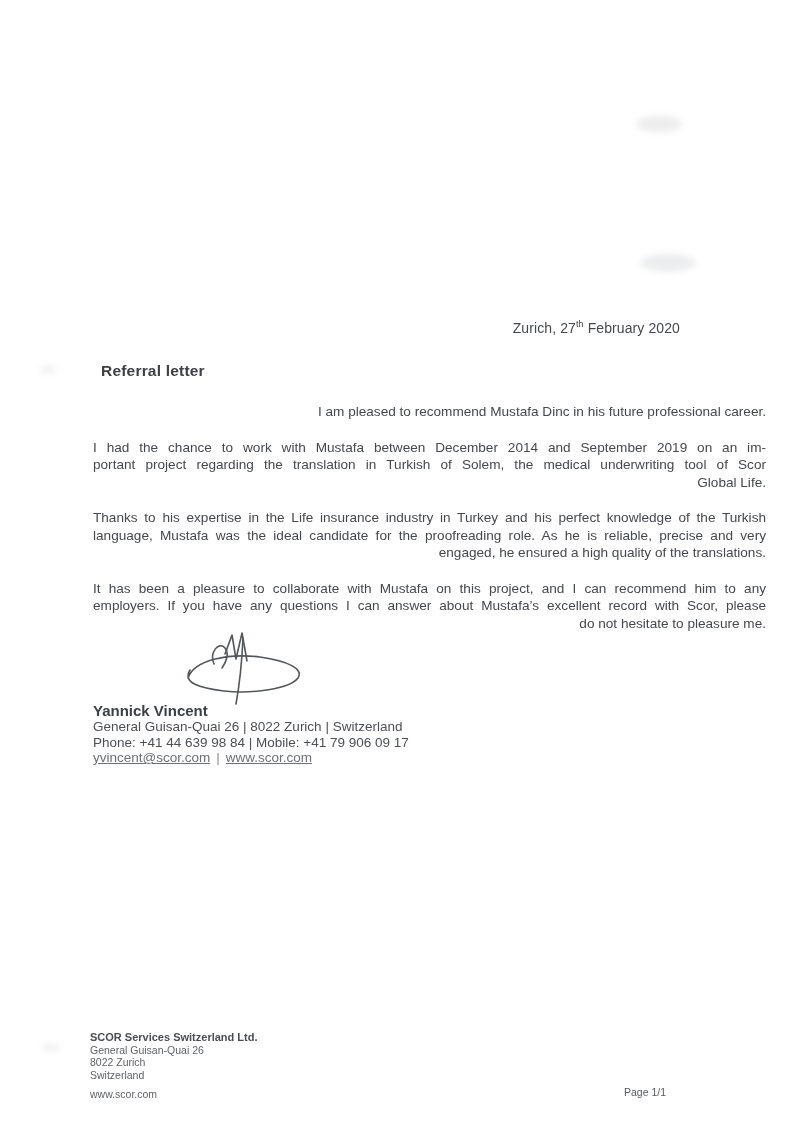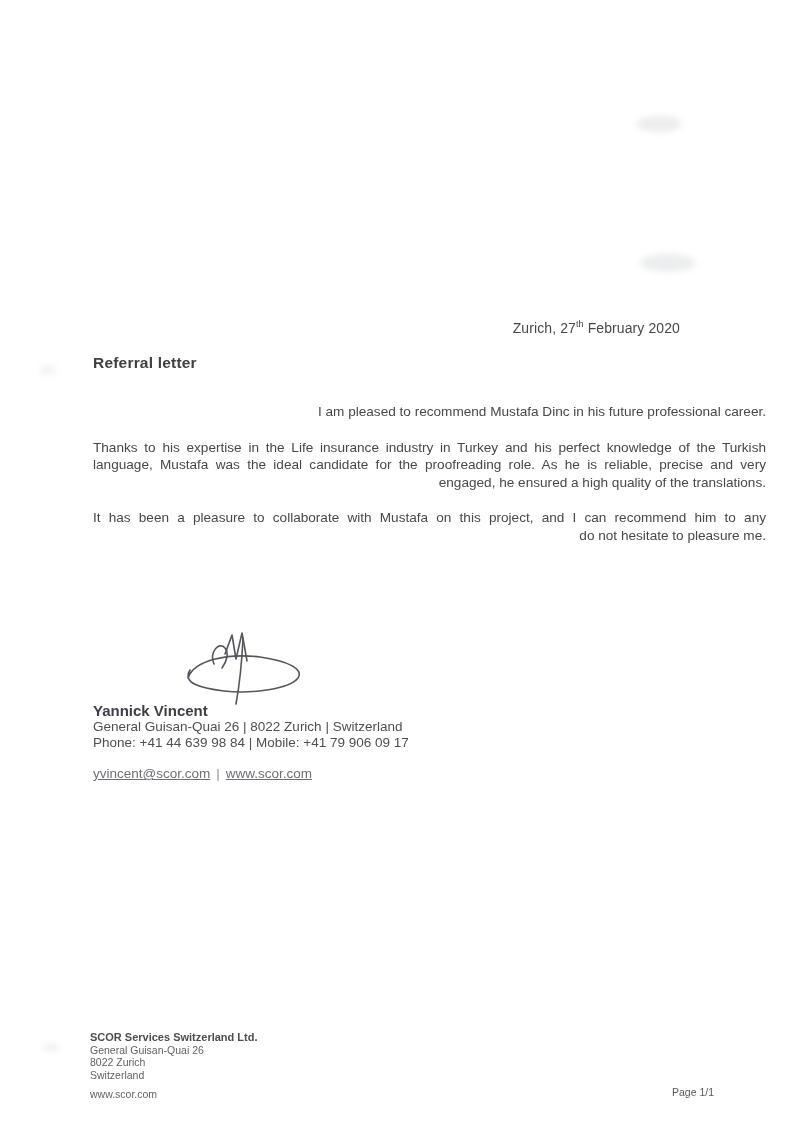--- a/index.html
+++ b/index.html
@@ -18,21 +18,21 @@
   .sm3{left:40px;top:366px;width:16px;height:8px;background:#f0f0f1;}
   .sm4{left:42px;top:1044px;width:18px;height:7px;background:#efefef;}
 
   .date-line{
     position:absolute;left:93px;top:320px;width:587px;
     text-align:right;font-size:14px;color:#45484c;letter-spacing:.1px;
   }
   .date-line sup{font-size:9px;line-height:0;}
 
   .title{
-    position:absolute;left:93px;top:354px;margin:0;
+    position:absolute;left:93px;top:354px;margin:8px;
     font-size:15.5px;font-weight:bold;color:#3d4044;letter-spacing:.2px;
   }
 
   .body-text{
     position:absolute;left:93px;top:403px;width:673px;
     font-size:13.6px;line-height:17.5px;color:#45484c;
   }
   .body-text p{margin:0 0 18px 0;}
   .ln{display:block;}
   .j{text-align:justify;text-align-last:justify;}
@@ -42,35 +42,35 @@
     position:absolute;left:176px;top:628px;width:132px;height:82px;
   }
   .signature-svg path{fill:none;stroke:#53565b;stroke-width:1.6;stroke-linecap:round;stroke-linejoin:round;}
 
   .sig-block{
     position:absolute;left:93px;top:702px;width:420px;
     font-size:13.5px;line-height:15.6px;color:#4c4f53;
   }
   .sig-name{font-size:15px;font-weight:bold;color:#3d4044;line-height:17px;}
   .sig-role{color:#8b8e92;}
-  .sig-links{margin-top:16px;}
+  .sig-links{margin-top:0;}
   .sig-links a{color:#6d7074;text-decoration:underline;}
   .sig-links .sep{color:#8b8e92;padding:0 6px;}
 
   .page-footer{
     position:absolute;left:90px;top:1031px;
     font-size:10.5px;line-height:12.4px;color:#5f6266;
   }
   .footer-company{font-weight:bold;color:#4a4d51;font-size:11px;line-height:13px;}
   .footer-site{
     position:absolute;left:90px;top:1088px;
     font-size:10.5px;color:#5f6266;
   }
   .page-number{
-    position:absolute;left:672px;top:1086px;
+    position:absolute;left:624px;top:1086px;
     font-size:10.5px;color:#56595d;
   }
 </style>
 </head>
 <body>
 
 <div class="page">
 
   <div class="smudge sm1"></div>
   <div class="smudge sm2"></div>
@@ -79,26 +79,32 @@
 
   <div class="date-line"><span>Zurich, 27</span><sup>th</sup><span> February 2020</span></div>
 
   <h1 class="title">Referral letter</h1>
 
   <div class="body-text">
     <p>
       <span class="ln last">I am pleased to recommend Mustafa Dinc in his future professional career.</span>
     </p>
     <p>
+      <span class="ln j">I had the chance to work with Mustafa between December 2014 and September 2019 on an im-</span>
+      <span class="ln j">portant project regarding the translation in Turkish of Solem, the medical underwriting tool of Scor</span>
+      <span class="ln last">Global Life.</span>
+    </p>
+    <p>
       <span class="ln j">Thanks to his expertise in the Life insurance industry in Turkey and his perfect knowledge of the Turkish</span>
       <span class="ln j">language, Mustafa was the ideal candidate for the proofreading role. As he is reliable, precise and very</span>
       <span class="ln last">engaged, he ensured a high quality of the translations.</span>
     </p>
     <p>
       <span class="ln j">It has been a pleasure to collaborate with Mustafa on this project, and I can recommend him to any</span>
+      <span class="ln j">employers. If you have any questions I can answer about Mustafa’s excellent record with Scor, please</span>
       <span class="ln last">do not hesitate to pleasure me.</span>
     </p>
   </div>
 
   <svg class="signature-svg" viewBox="0 0 132 82" aria-hidden="true">
     <path d="M 12 50 C 18 32, 52 25, 84 29 C 112 33, 128 41, 122 50 C 114 61, 76 66, 48 63 C 24 60, 6 55, 14 42"></path>
     <path d="M 38 36 C 33 24, 43 13, 49 20 C 53 25, 51 33, 46 40"></path>
     <path d="M 49 26 L 56 7 L 60 31 L 66 5 L 71 33"></path>
     <path d="M 67 10 C 66 32, 64 54, 60 76"></path>
   </svg>

